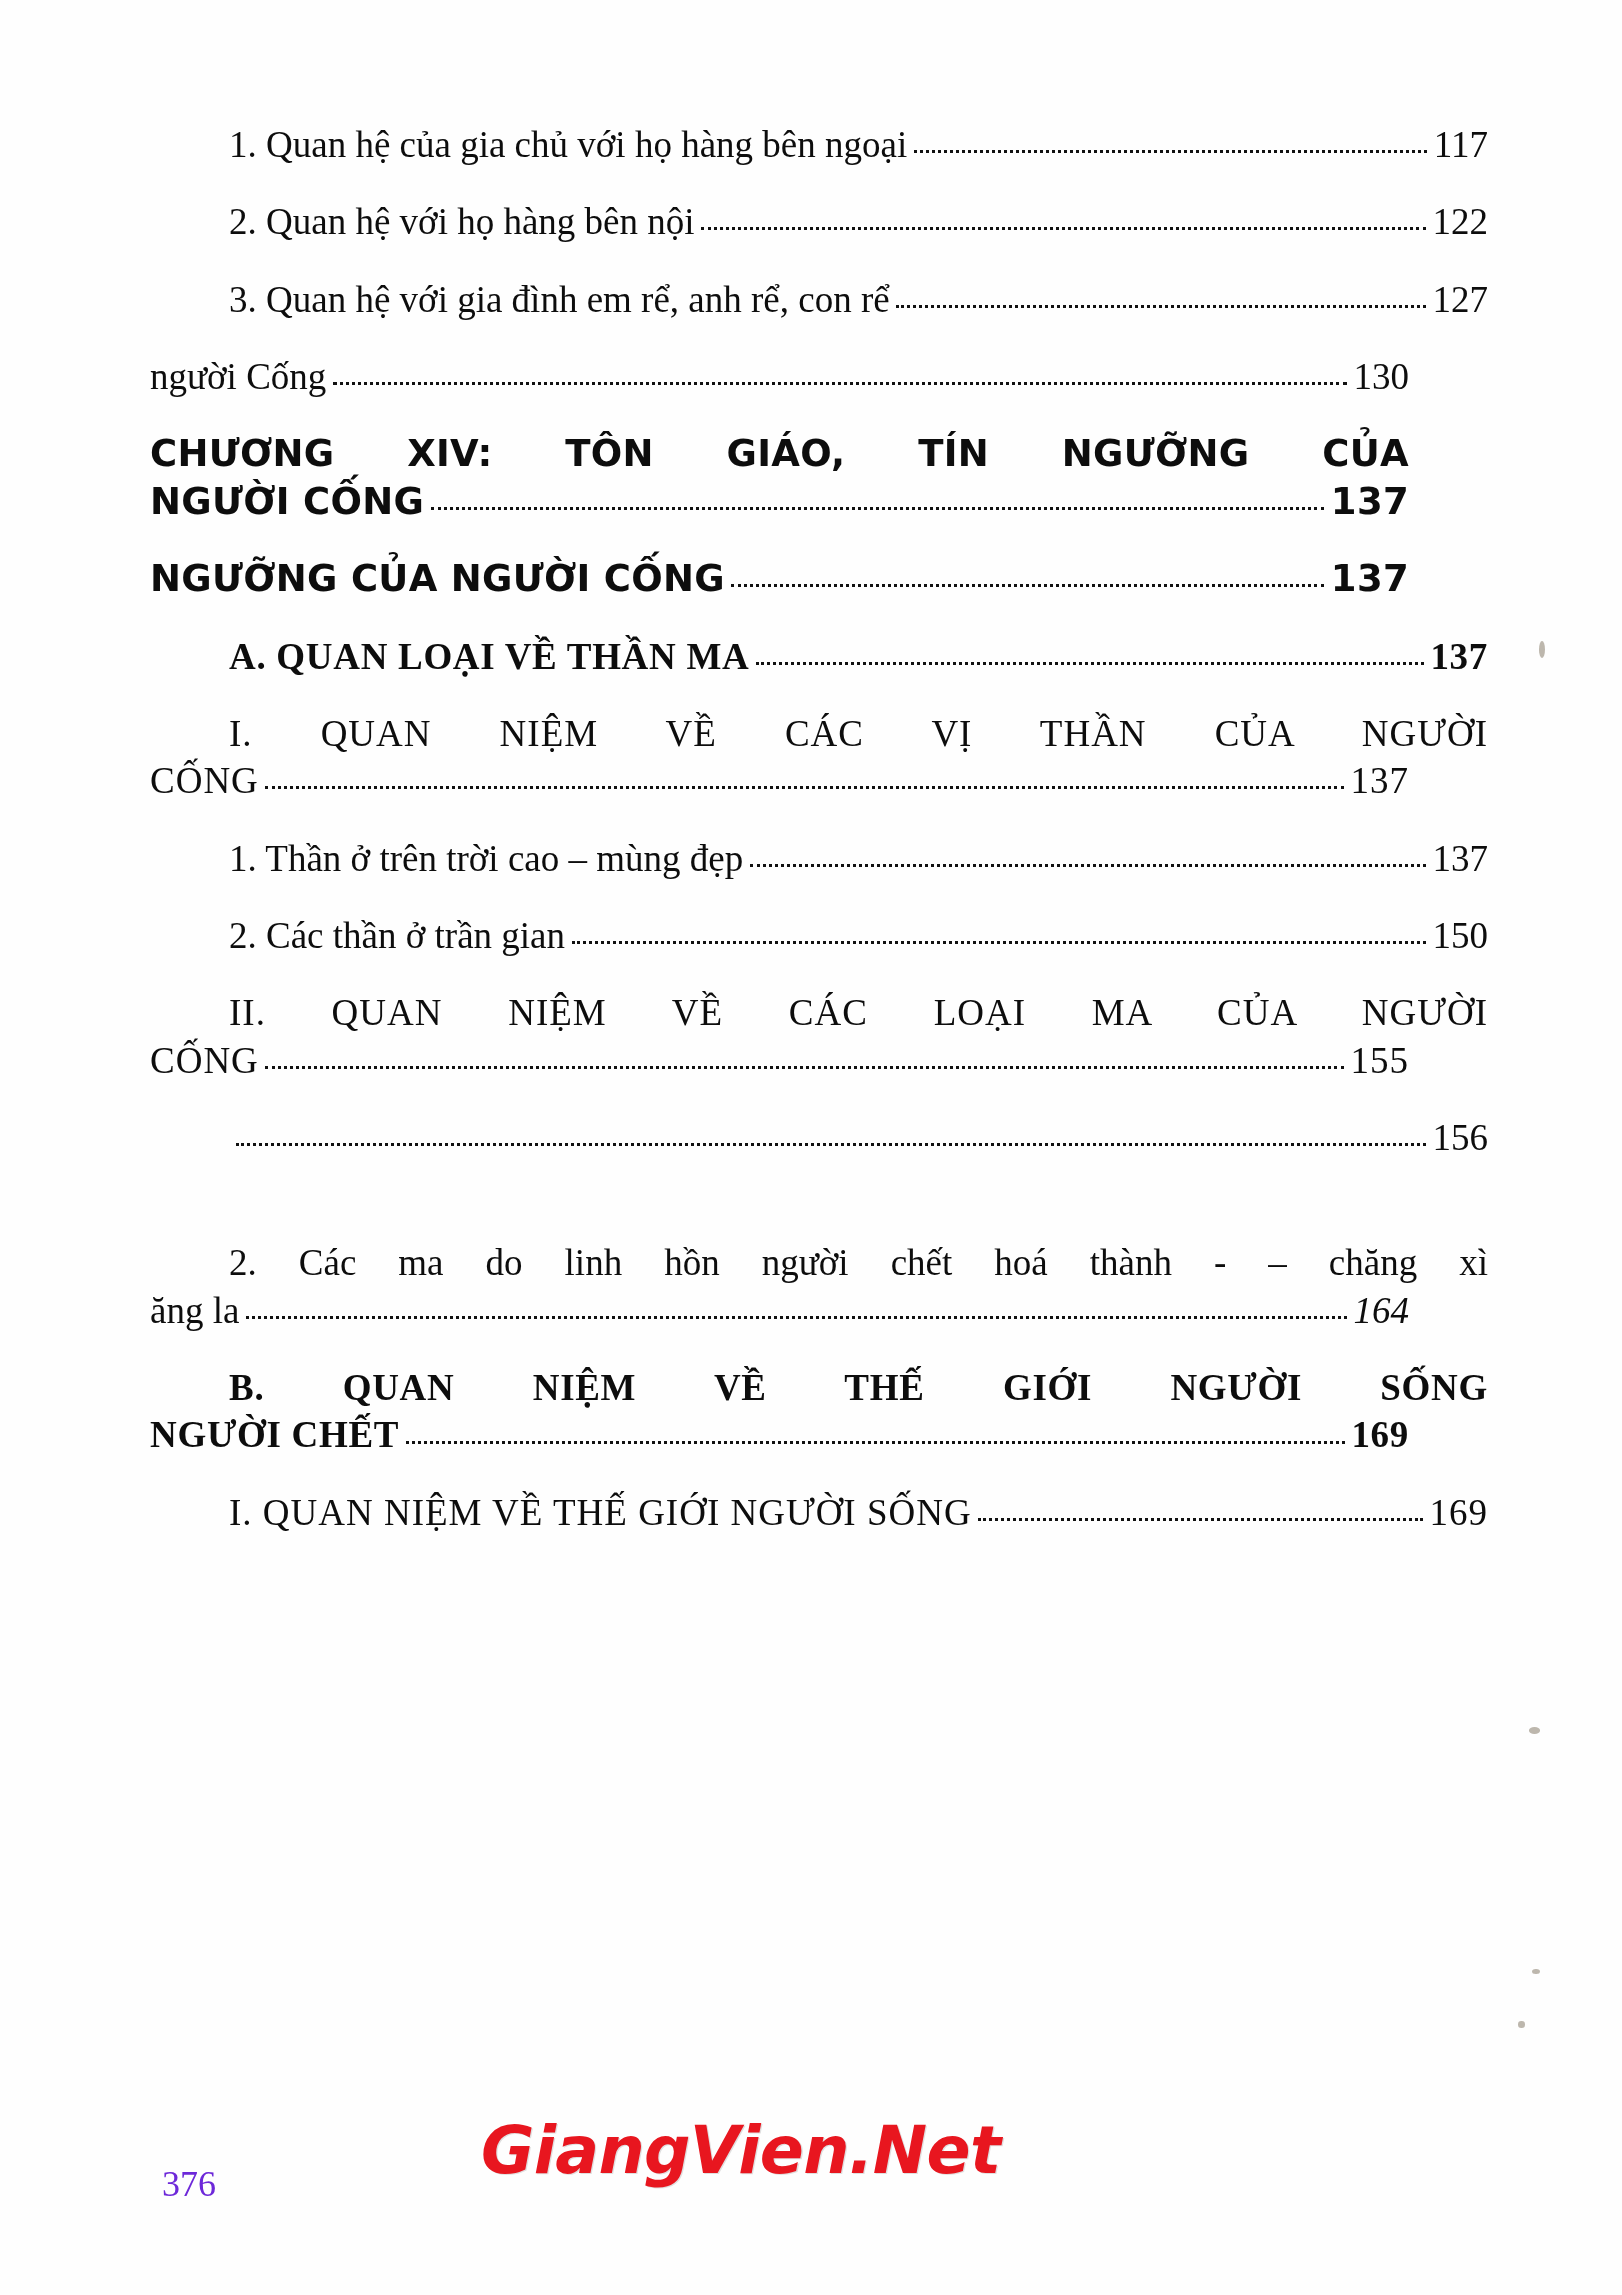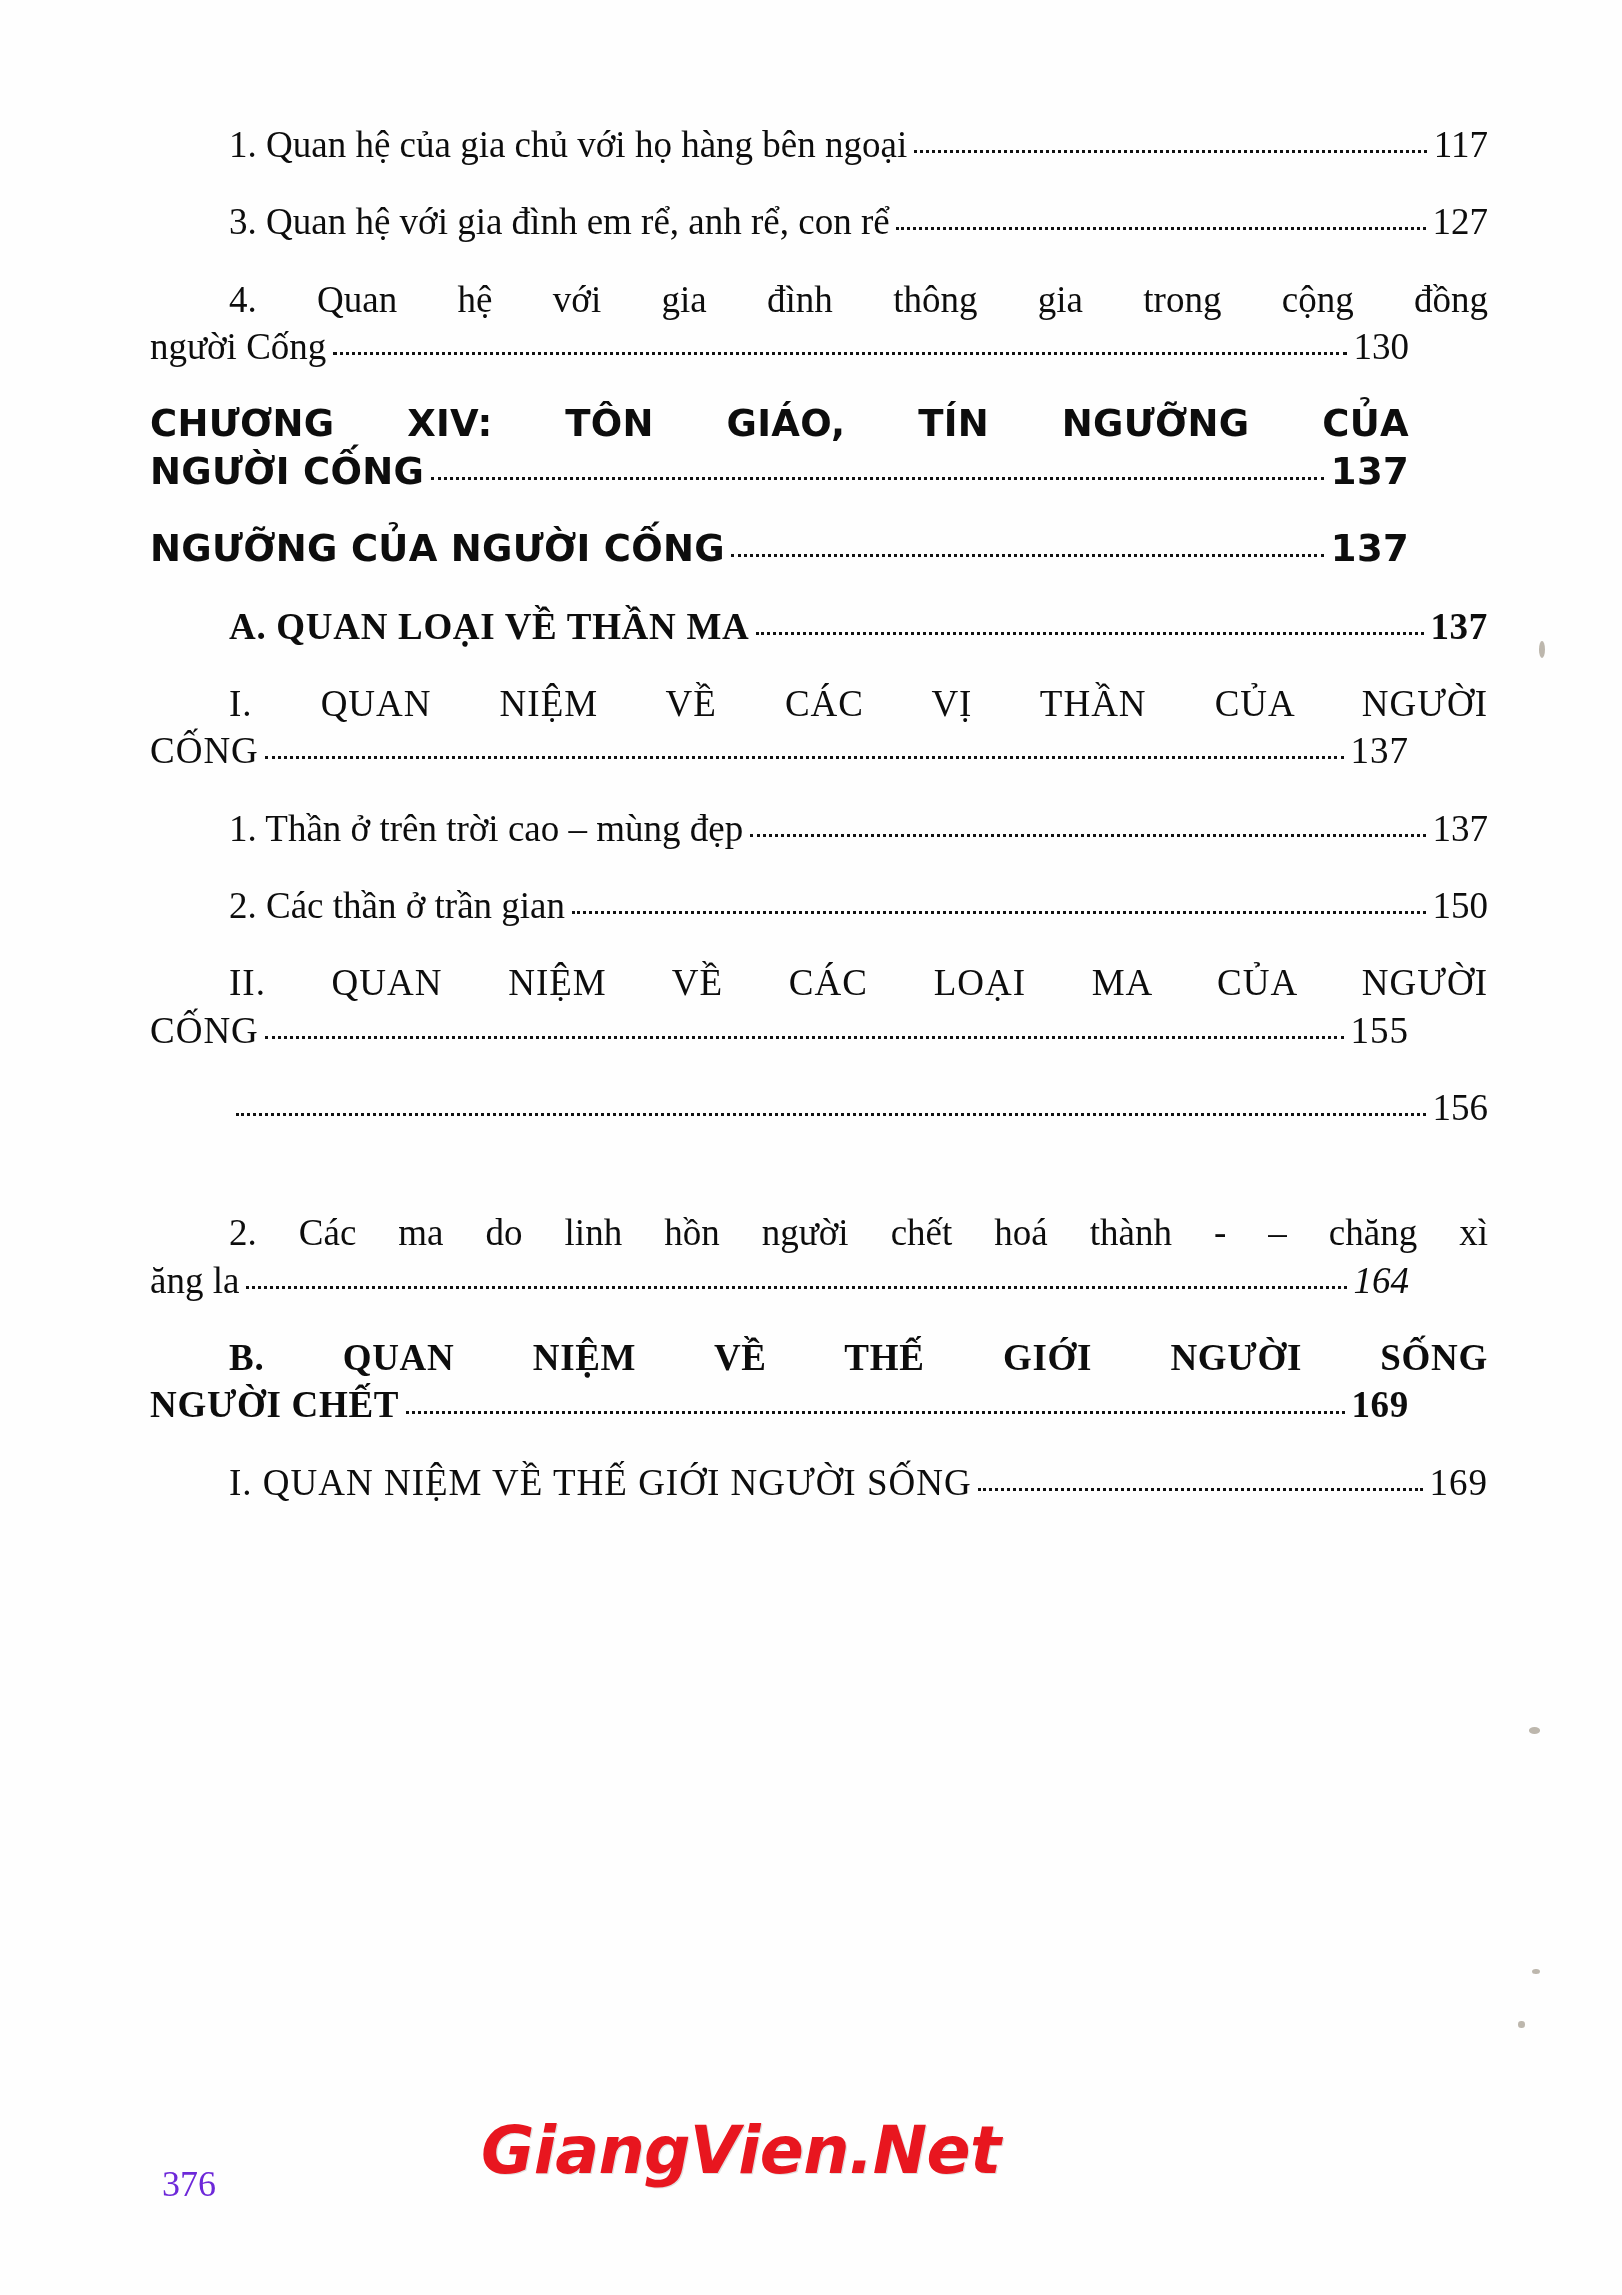--- a/index.html
+++ b/index.html
@@ -139,33 +139,37 @@
   <div class="toc">
 
     <div class="entry lvl-num">
       <div class="line indent-1">
         <span class="txt">1. Quan hệ của gia chủ với họ hàng bên ngoại</span>
         <span class="dots"></span>
         <span class="pg">117</span>
       </div>
     </div>
 
+    <div class="entry lvl-num">
+      <div class="line indent-1">
+        <span class="txt">2. Quan hệ với họ hàng bên nội</span>
+        <span class="dots"></span>
+        <span class="pg">122</span>
+      </div>
+    </div>
 
     <div class="entry lvl-num">
       <div class="line indent-1">
         <span class="txt">3. Quan hệ với gia đình em rể, anh rể, con rể</span>
         <span class="dots"></span>
         <span class="pg">127</span>
       </div>
     </div>
 
     <div class="entry lvl-num wrap-block">
-      <div class="line indent-1">
-        <span class="txt justify-row" style="display:block;width:100%;text-align:justify;text-align-last:justify;">4. Quan hệ với gia đình thông gia trong cộng đồng</span>
-      </div>
       <div class="line row2">
         <span class="txt">người Cống</span>
         <span class="dots"></span>
         <span class="pg">130</span>
       </div>
     </div>
 
     <div class="entry lvl-chapter wrap-block">
       <div class="line indent-0">
         <span class="txt" style="display:block;width:100%;text-align:justify;text-align-last:justify;">CHƯƠNG XIV: TÔN GIÁO, TÍN NGƯỠNG CỦA</span>

